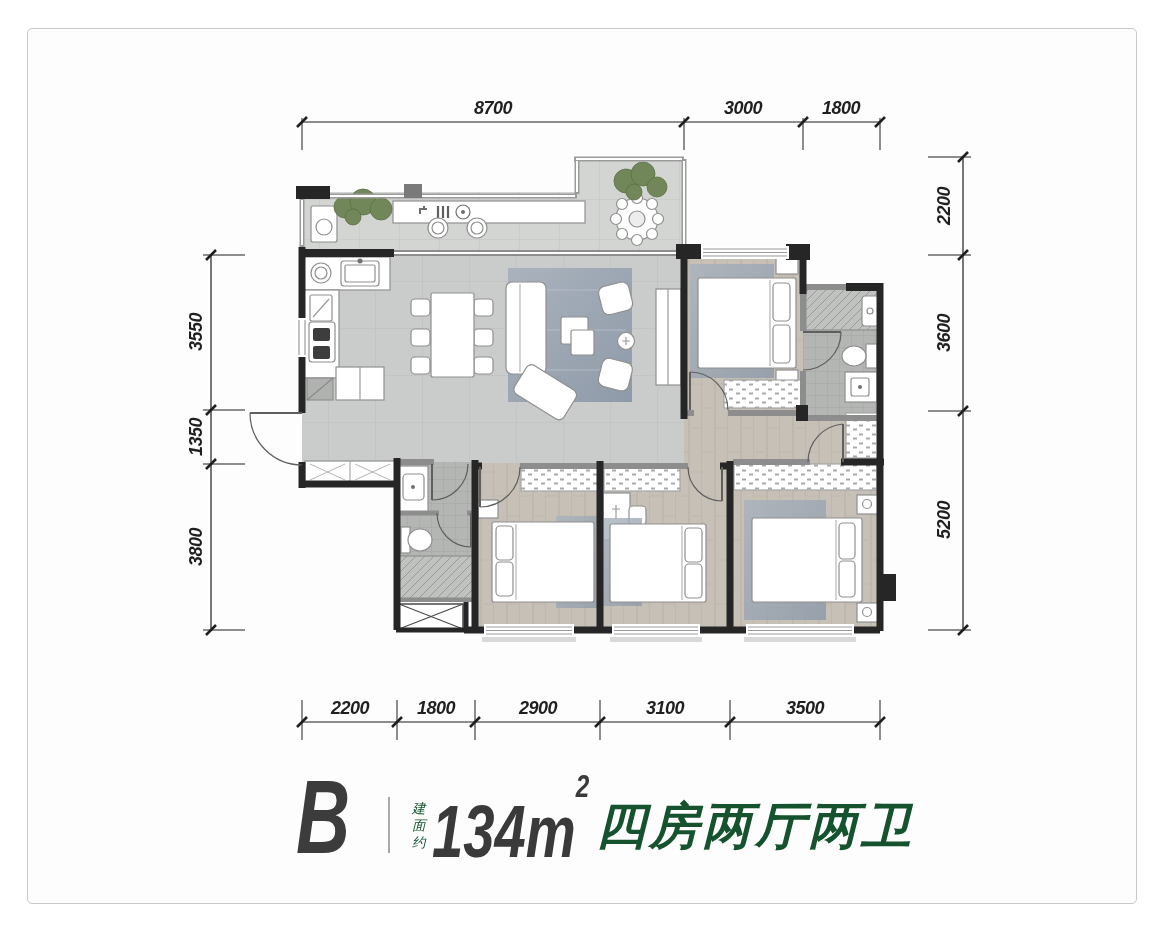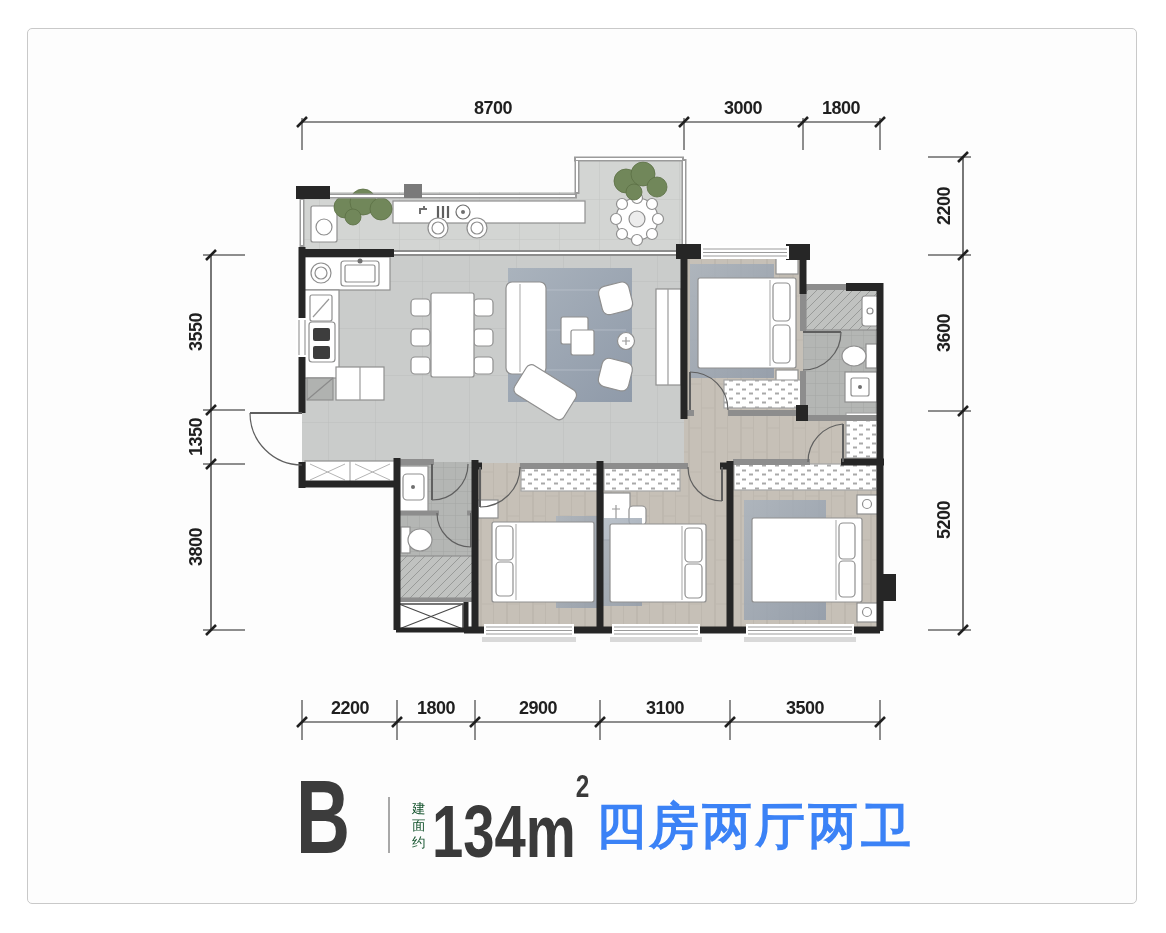--- a/index.html
+++ b/index.html
@@ -1,33 +1,33 @@
 <!DOCTYPE html>
 <html><head>
 <meta charset="utf-8">
 <style>
   html,body{margin:0;padding:0;background:#ffffff;}
   .page{position:relative;width:1166px;height:933px;background:#ffffff;overflow:hidden;
-        font-family:"Liberation Sans", sans-serif;}
+        font-family:"Liberation Sans", sans-serif;font-style:italic;}
   .card{position:absolute;left:27px;top:28px;width:1110px;height:876px;
         border:1.5px solid #c9c9c9;border-radius:5px;background:#fdfdfd;box-sizing:border-box;}
   svg.plan{position:absolute;left:0;top:0;width:1166px;height:933px;}
   .dimtxt{font-family:"Liberation Sans",sans-serif;font-size:18px;font-weight:700;
           fill:#1f1f1f;letter-spacing:-0.5px;}
   
   .title-block{position:absolute;left:296px;top:775px;width:640px;height:100px;}
   .unit{position:absolute;left:0;top:-6px;font-size:104px;line-height:96px;font-weight:700;
         color:#3c3c3c;transform:scaleX(.72);transform-origin:left top;}
   .tsep{position:absolute;left:92px;top:22px;width:2px;height:56px;background:#a8a8a8;}
   .prefix{position:absolute;left:116px;top:26px;width:16px;font-size:13.5px;line-height:1.25;
           color:#14532d;word-break:break-all;white-space:normal;}
   .area{position:absolute;left:136px;top:8px;font-size:74px;line-height:74px;font-weight:700;
         color:#3a3a3a;transform:scaleX(.76);transform-origin:left top;white-space:nowrap;}
   .area sup{font-size:32px;position:relative;top:-34px;font-weight:700;}
-  .rooms{position:absolute;left:300px;top:18px;font-size:50px;font-weight:700;color:#3b82f6;
+  .rooms{position:absolute;left:300px;top:18px;font-size:50px;font-weight:700;color:#14532d;
          letter-spacing:3px;white-space:nowrap;}
 </style>
 </head>
 <body>
 
 <div class="page">
   <div class="card"></div>
 
   <svg class="plan" viewBox="0 0 1166 933">
     <defs>

